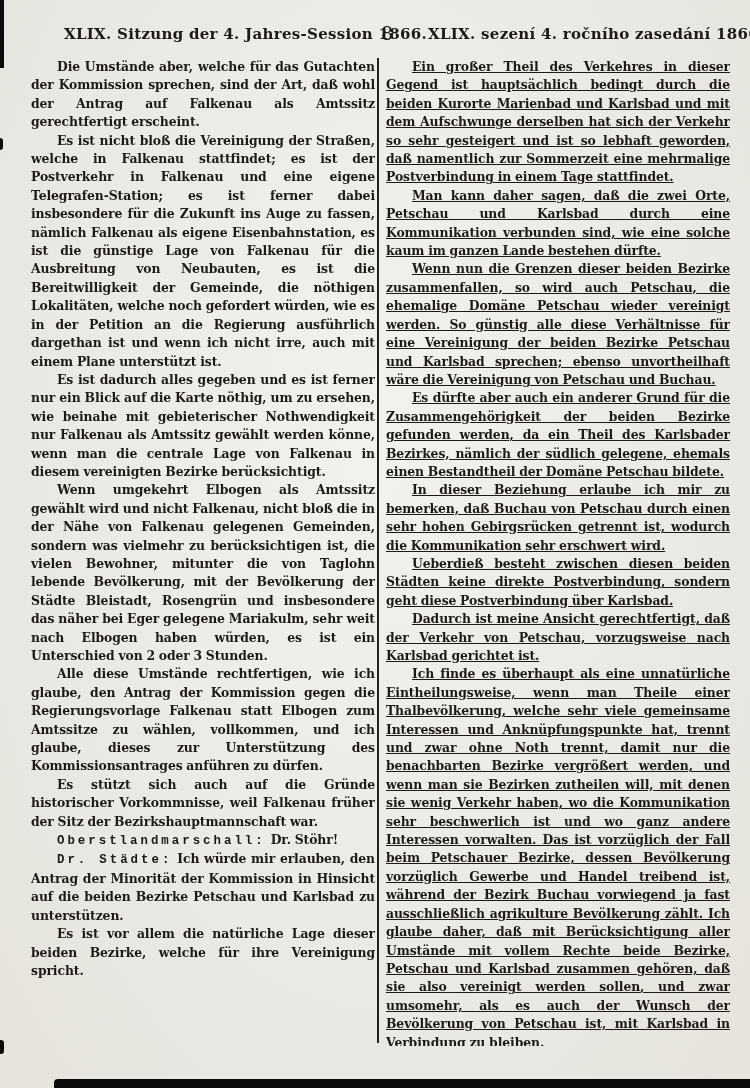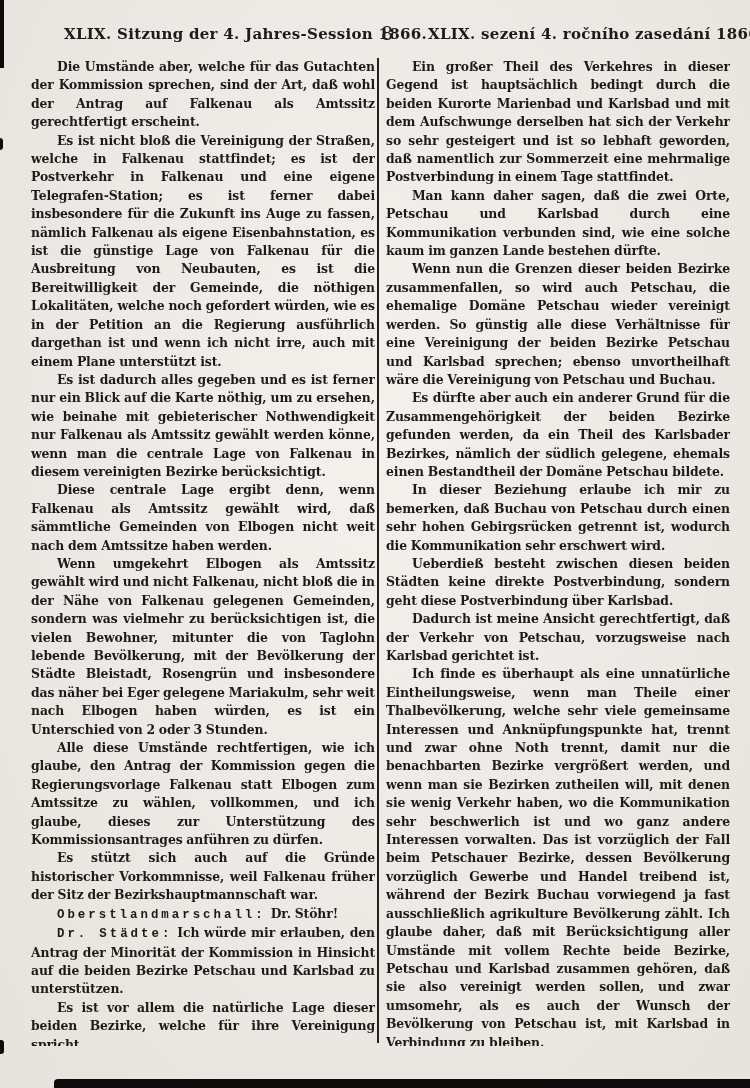--- a/index.html
+++ b/index.html
@@ -38,21 +38,21 @@
     position: absolute; top: 58px;
     width: 344px; height: 988px;
     overflow: hidden;
     text-align: justify;
     font-size: 12.4px; font-weight: 700;
     line-height: 18.4px;
     letter-spacing: -0.1px;
     word-spacing: -0.4px;
   }
   .column.left  { left: 31px; }
-  .column.right { left: 386px; }
+  .column.right { left: 386px; text-decoration: underline; }
   .column p {
     margin: 0; padding: 0;
     text-indent: 26px;
   }
   .speaker { letter-spacing: 3px; }
   .speaker:not(:empty) { margin-right: 5px; font-family: Liberation Mono, monospace; }
   
   .column-divider {
     position: absolute; top: 58px; left: 377px;
     width: 2px; height: 985px;
@@ -71,21 +71,20 @@
 <div class="page">
 
   <div class="header-left">XLIX. Sitzung der 4. Jahres-Session 1866.</div>
   <div class="page-number">8</div>
   <div class="header-right">XLIX. sezení 4. ročního zasedání 1866.</div>
 
   <div class="column left">
     <p><span class="speaker"></span><span>Die Umstände aber, welche für das Gutachten der Kommission sprechen, sind der Art, daß wohl der Antrag auf Falkenau als Amtssitz gerechtfertigt erscheint.</span></p>
     <p><span class="speaker"></span><span>Es ist nicht bloß die Vereinigung der Straßen, welche in Falkenau stattfindet; es ist der Postverkehr in Falkenau und eine eigene Telegrafen-Station; es ist ferner dabei insbesondere für die Zukunft ins Auge zu fassen, nämlich Falkenau als eigene Eisenbahnstation, es ist die günstige Lage von Falkenau für die Ausbreitung von Neubauten, es ist die Bereitwilligkeit der Gemeinde, die nöthigen Lokalitäten, welche noch gefordert würden, wie es in der Petition an die Regierung ausführlich dargethan ist und wenn ich nicht irre, auch mit einem Plane unterstützt ist.</span></p>
     <p><span class="speaker"></span><span>Es ist dadurch alles gegeben und es ist ferner nur ein Blick auf die Karte nöthig, um zu ersehen, wie beinahe mit gebieterischer Nothwendigkeit nur Falkenau als Amtssitz gewählt werden könne, wenn man die centrale Lage von Falkenau in diesem vereinigten Bezirke berücksichtigt.</span></p>
-    <p><span class="speaker"></span><span>Diese centrale Lage ergibt denn, wenn Falkenau als Amtssitz gewählt wird, daß sämmtliche Gemeinden von Elbogen nicht weit nach dem Amtssitze haben werden.</span></p>
     <p><span class="speaker"></span><span>Wenn umgekehrt Elbogen als Amtssitz gewählt wird und nicht Falkenau, nicht bloß die in der Nähe von Falkenau gelegenen Gemeinden, sondern was vielmehr zu berücksichtigen ist, die vielen Bewohner, mitunter die von Taglohn lebende Bevölkerung, mit der Bevölkerung der Städte Bleistadt, Rosengrün und insbesondere das näher bei Eger gelegene Mariakulm, sehr weit nach Elbogen haben würden, es ist ein Unterschied von 2 oder 3 Stunden.</span></p>
     <p><span class="speaker"></span><span>Alle diese Umstände rechtfertigen, wie ich glaube, den Antrag der Kommission gegen die Regierungsvorlage Falkenau statt Elbogen zum Amtssitze zu wählen, vollkommen, und ich glaube, dieses zur Unterstützung des Kommissionsantrages anführen zu dürfen.</span></p>
     <p><span class="speaker"></span><span>Es stützt sich auch auf die Gründe historischer Vorkommnisse, weil Falkenau früher der Sitz der Bezirkshauptmannschaft war.</span></p>
     <p><span class="speaker">Oberstlandmarschall:</span><span>Dr. Stöhr!</span></p>
     <p><span class="speaker">Dr. Städte:</span><span>Ich würde mir erlauben, den Antrag der Minorität der Kommission in Hinsicht auf die beiden Bezirke Petschau und Karlsbad zu unterstützen.</span></p>
     <p><span class="speaker"></span><span>Es ist vor allem die natürliche Lage dieser beiden Bezirke, welche für ihre Vereinigung spricht.</span></p>
 
   </div>
 
   <div class="column-divider"></div>

